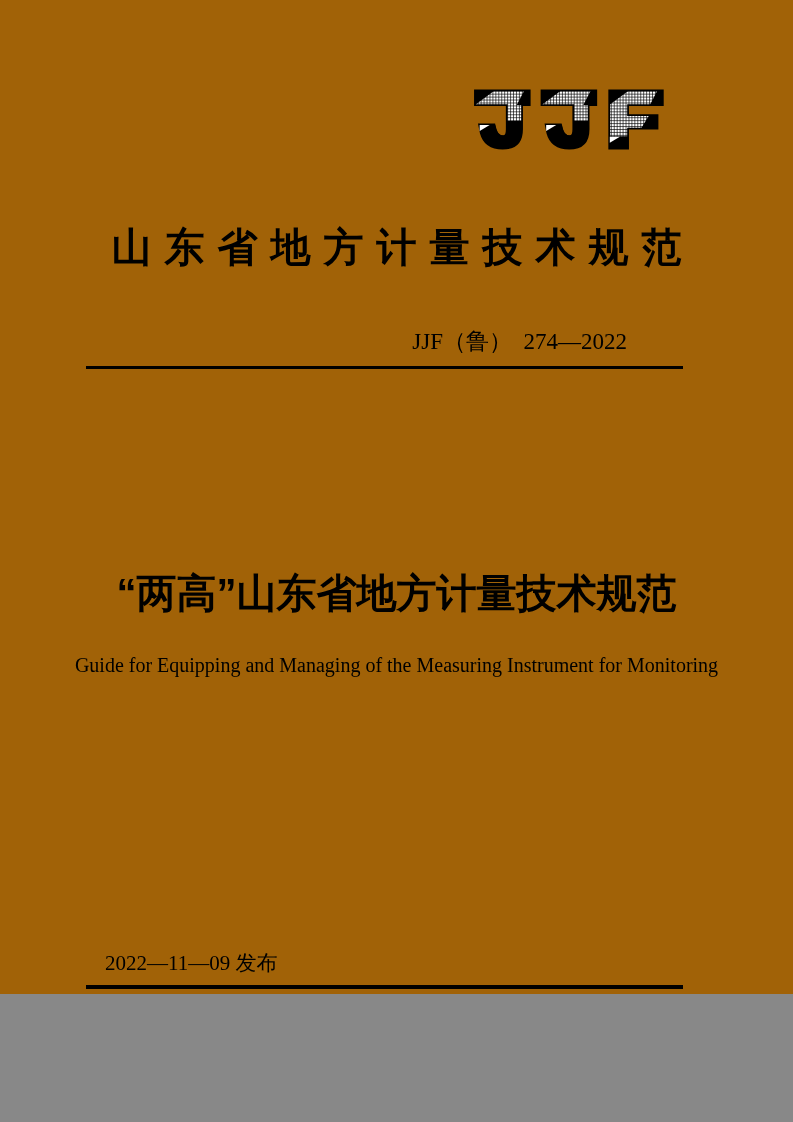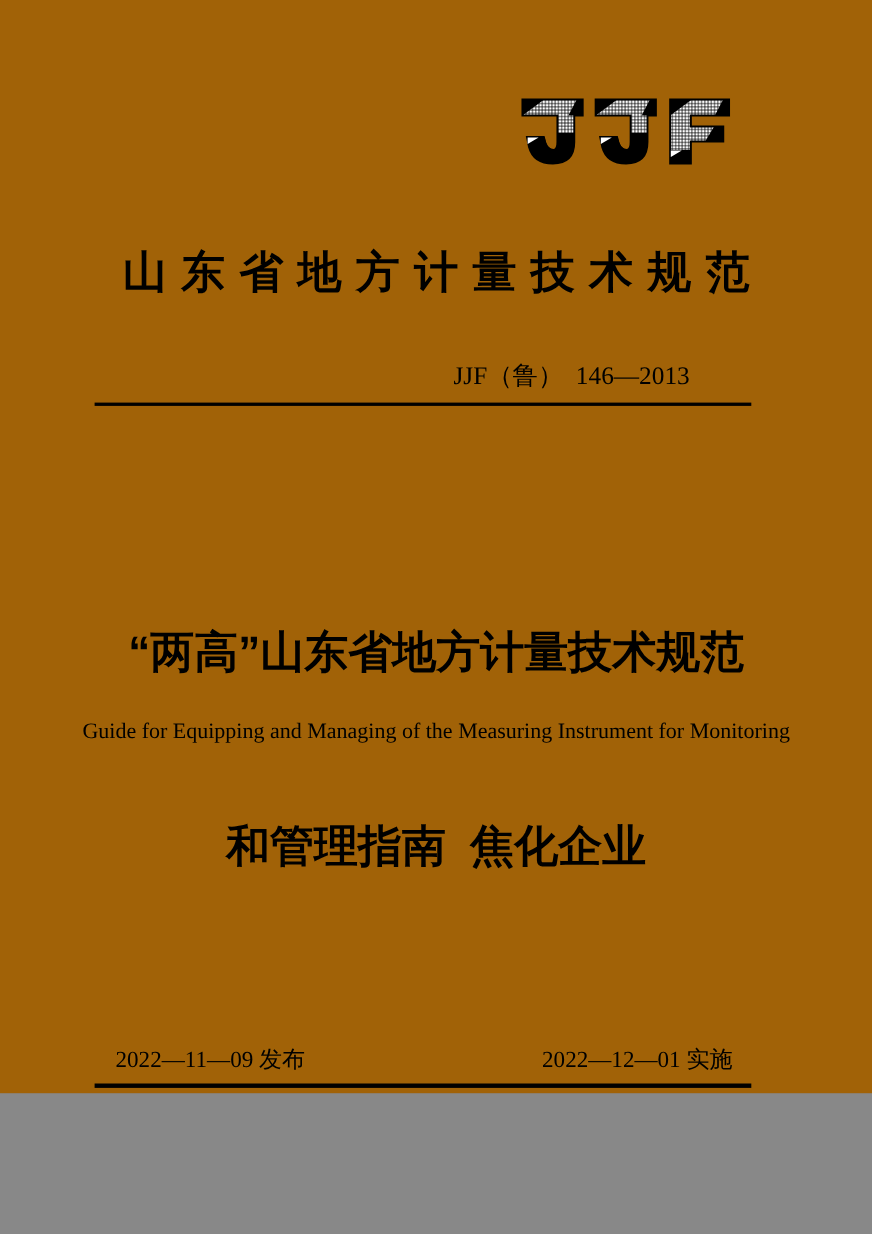--- a/index.html
+++ b/index.html
@@ -161,34 +161,32 @@
         <path d="M86 6 H95 V31 H73 Z" fill="#000"></path>
         <path d="M72 48 H86 V71 H58 Z" fill="#000"></path>
         <path d="M4 84 H36 V105 H4 Z" fill="#000"></path>
         <path d="M5 85 L22 85 L5 95 Z" fill="#fff"></path>
       </g>
     </svg>
   </div>
 
   <div class="series-title serif">山东省地方计量技术规范</div>
 
-  <div class="doc-number serif">JJF（鲁）  146—2013</div>
+  <div class="doc-number serif">JJF（鲁）  274—2022</div>
 
   <div class="rule rule-top"></div>
 
   <div class="main-title sans">
     <div>“两高”山东省地方计量技术规范</div>
-    <div>和管理指南  焦化企业</div>
   </div>
 
   <div class="en-title serif">
     <div>Guide for Equipping and Managing of the Measuring Instrument for Monitoring</div>
   </div>
 
   <div class="dates serif">
     <span>2022—11—09 发布</span>
-    <span>2022—12—01 实施</span>
   </div>
 
   <div class="rule rule-bottom"></div>
 
 
 </div>
 
 </body></html>

